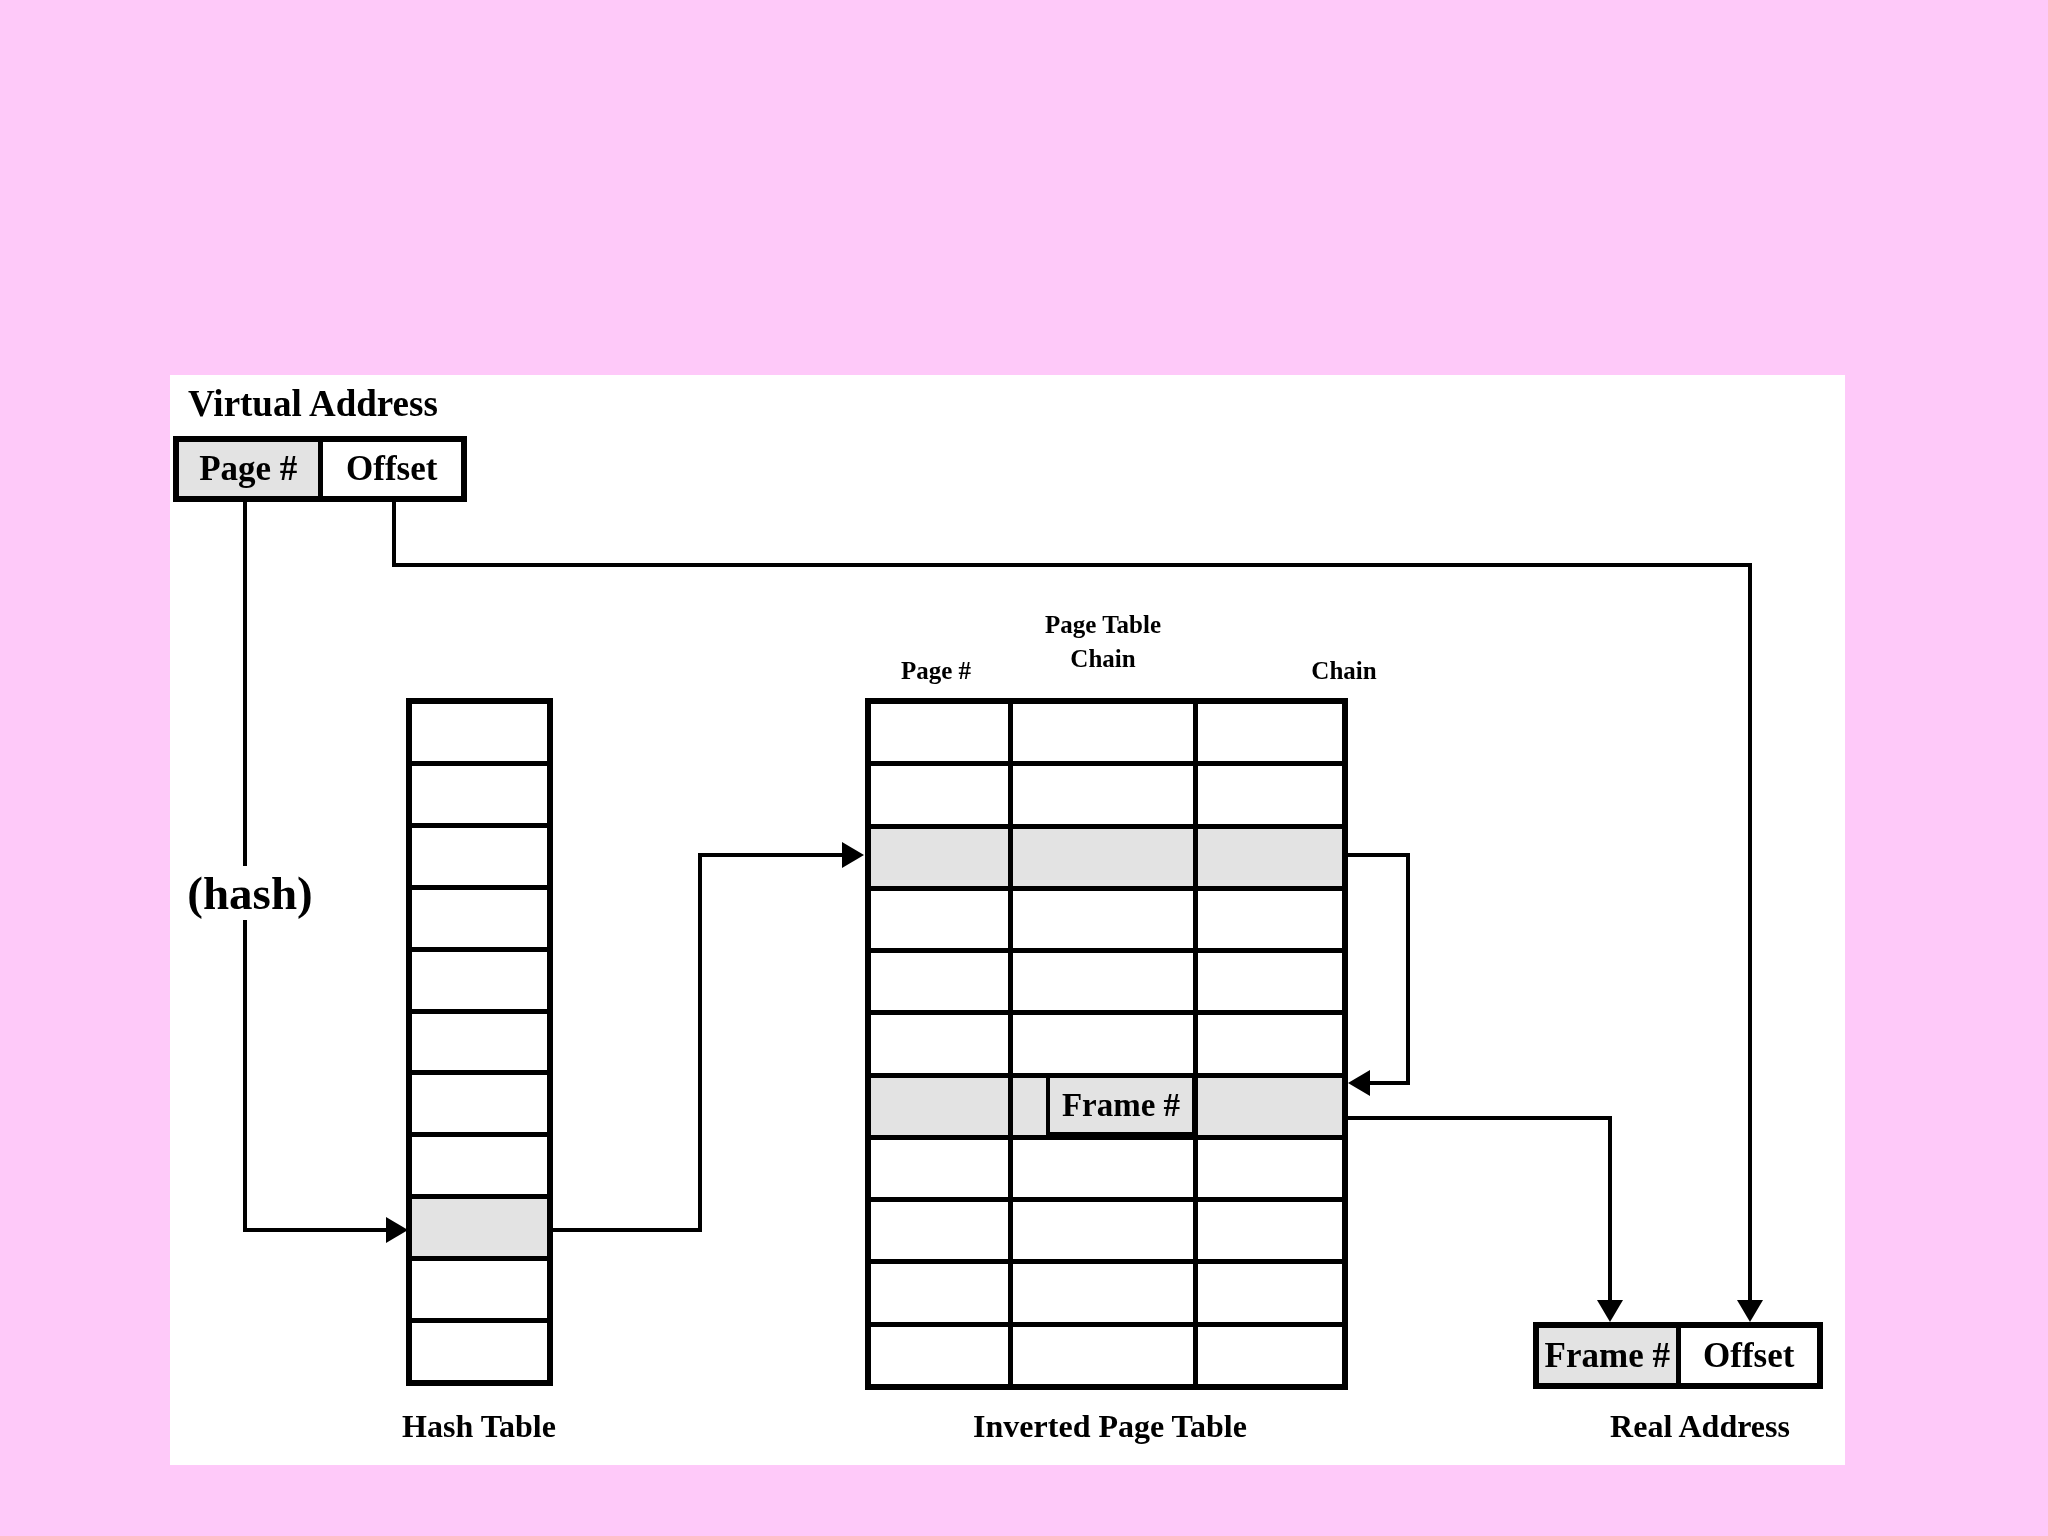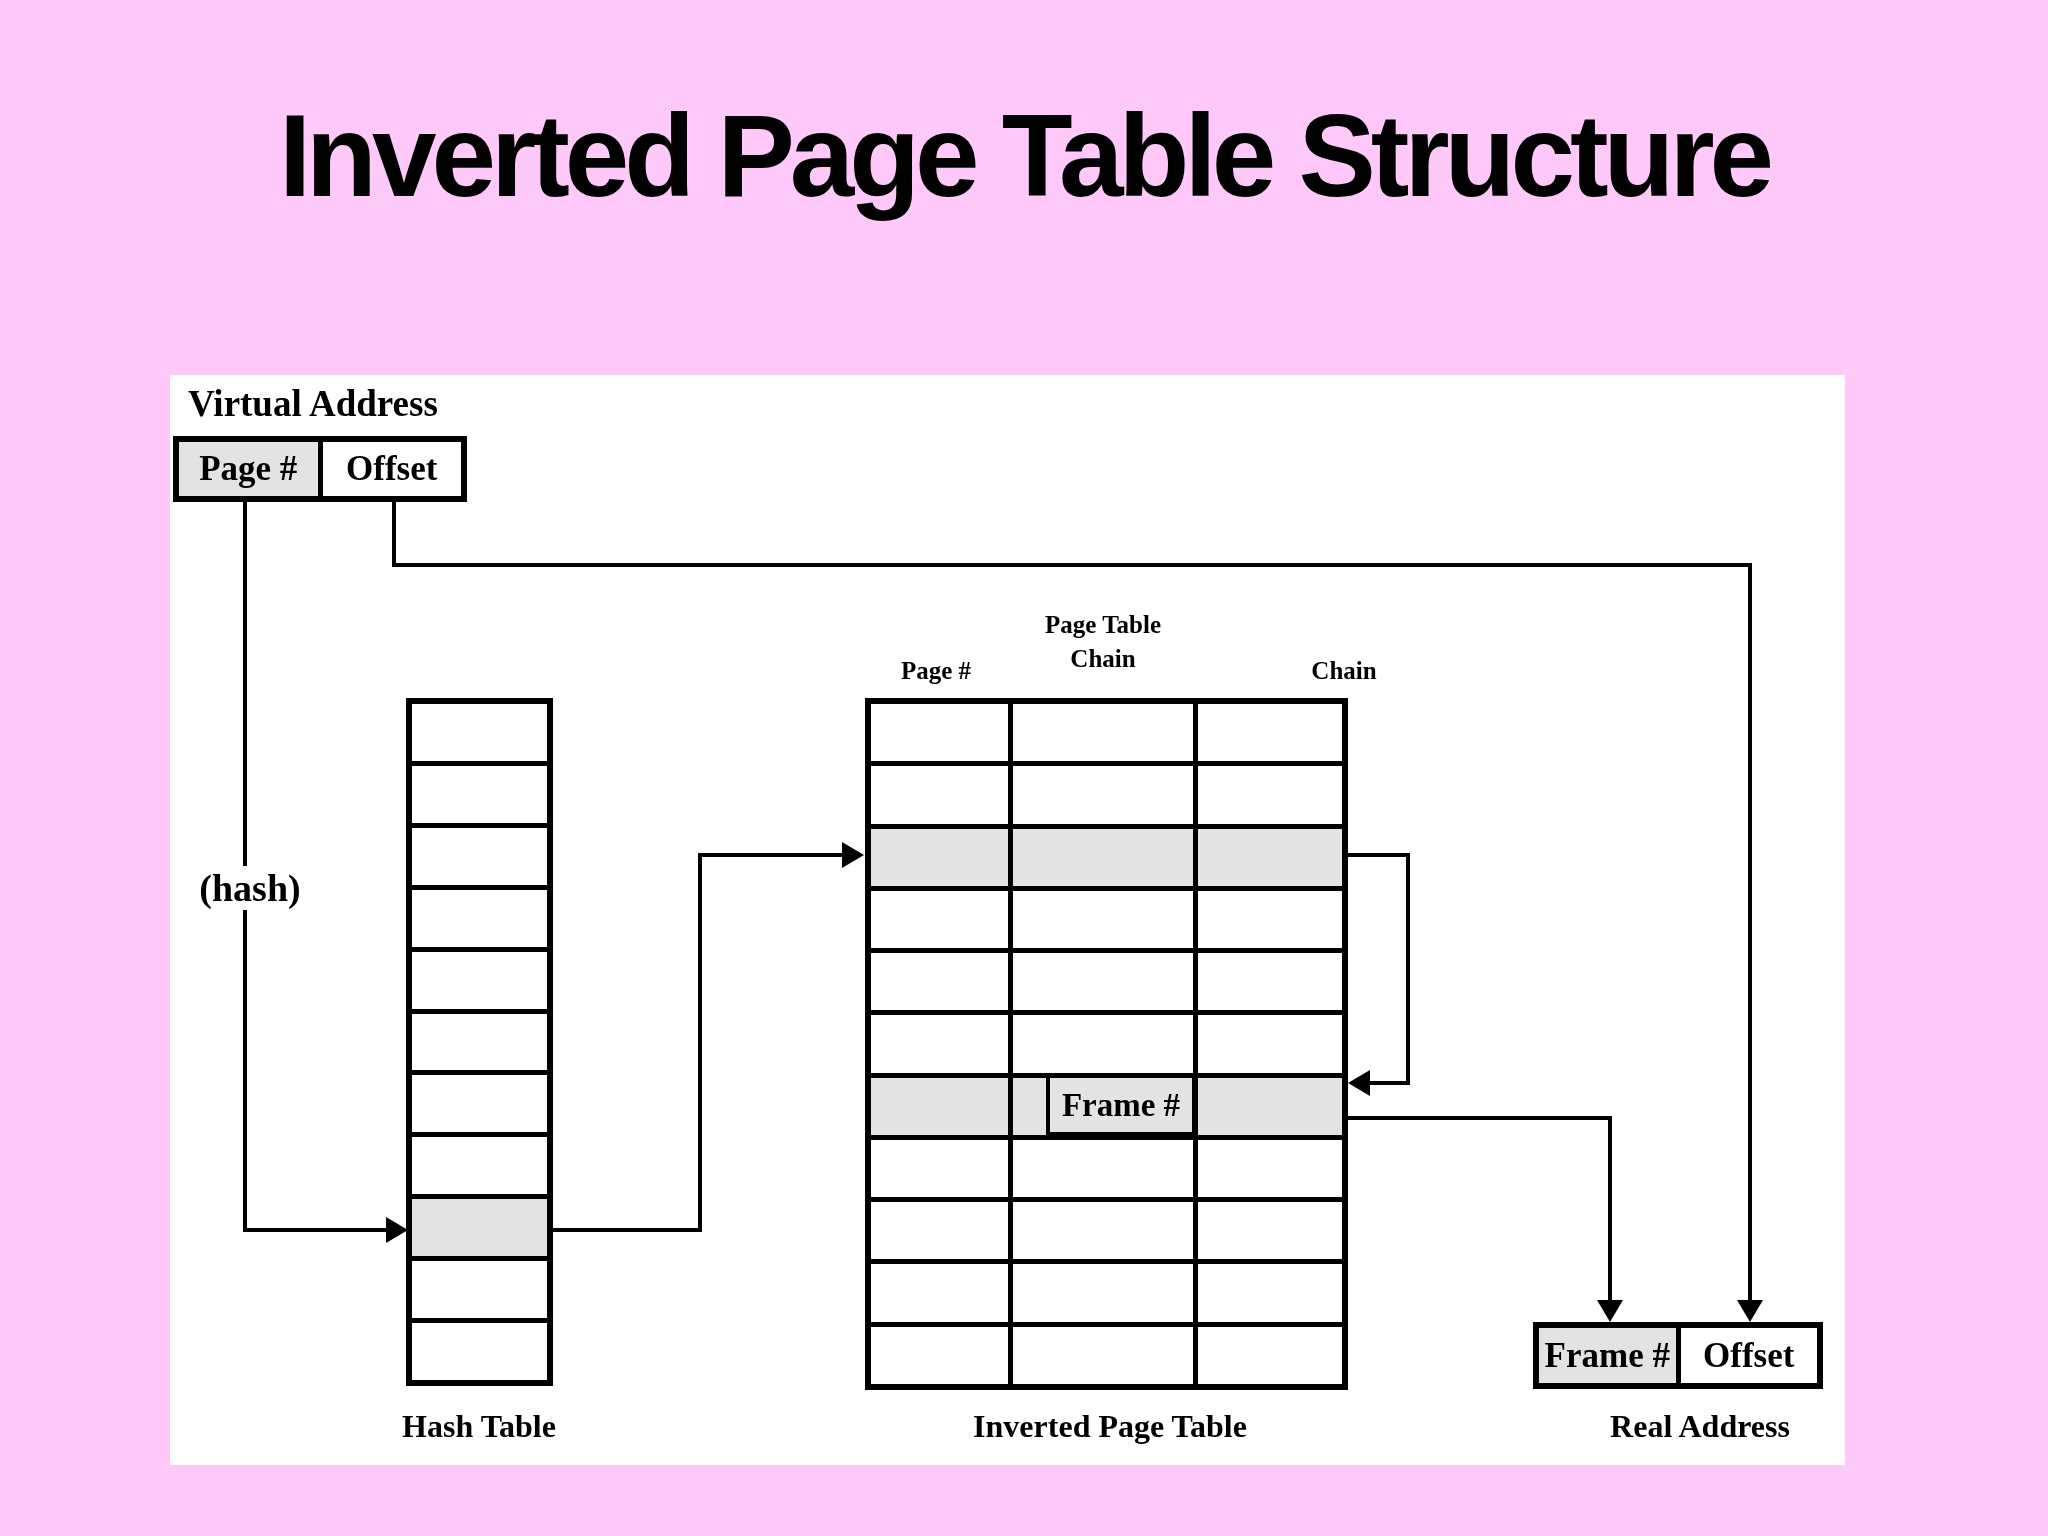--- a/index.html
+++ b/index.html
@@ -14,21 +14,21 @@
   .panel{position:absolute;left:170px;top:375px;width:1675px;height:1090px;}
   
   .title{
     position:absolute;left:0;top:84px;width:2048px;text-align:center;
     font-family:"Liberation Sans","DejaVu Sans",sans-serif;
     font-weight:bold;font-size:116px;letter-spacing:-5px;line-height:1.25;
   }
   
   .lbl{position:absolute;font-weight:bold;white-space:nowrap;}
   .lbl-va{left:188px;top:382px;font-size:37px;}
-  .lbl-hash{left:250px;top:866px;font-size:38px;transform:translateX(-50%);
+  .lbl-hash{left:250px;top:866px;font-size:47px;transform:translateX(-50%);
             background:#fff;padding:0 8px;z-index:5;}
   .lbl-caption{font-size:32px;transform:translateX(-50%);}
   .cap-hash{left:479px;top:1408px;}
   .cap-ipt{left:1110px;top:1408px;}
   .cap-real{left:1700px;top:1408px;}
   .hdr{position:absolute;font-weight:bold;font-size:25px;transform:translateX(-50%);
        text-align:center;line-height:1.35;white-space:nowrap;}
   .hdr-page{left:936px;top:654px;}
   .hdr-entry{left:1103px;top:608px;}
   .hdr-chain{left:1344px;top:654px;}
@@ -73,21 +73,20 @@
   .arrow.down{border-left:13px solid transparent;border-right:13px solid transparent;
               border-top:22px solid #000;}
 </style>
 </head>
 <body>
 
 <div id="stage">
 
   <div class="bg" style="background: rgb(254, 201, 249);"></div>
 
-  <div class="title">Inverted Page Table Structure</div>
 
   <div class="panel" style="background: rgb(255, 255, 255);"></div>
 
   <div class="lbl lbl-va">Virtual Address</div>
   <div class="addr-box va-box">
     <div class="cell shaded">Page #</div>
     <div class="cell">Offset</div>
   </div>
 
   <div class="lbl lbl-hash">(hash)</div>

